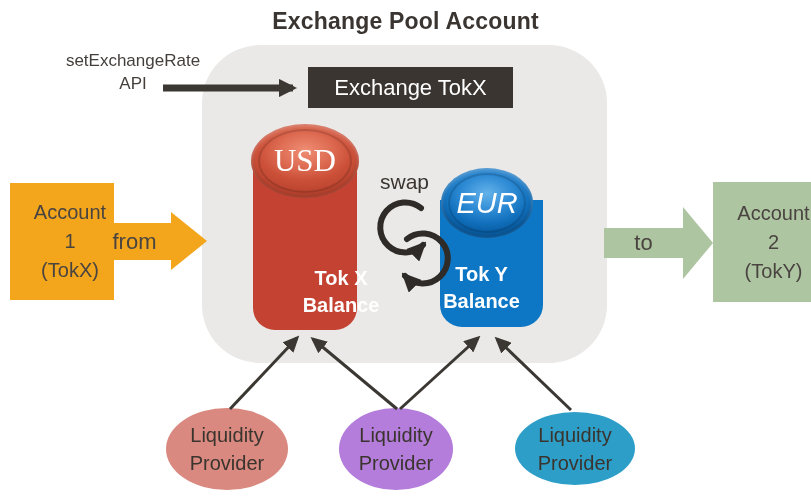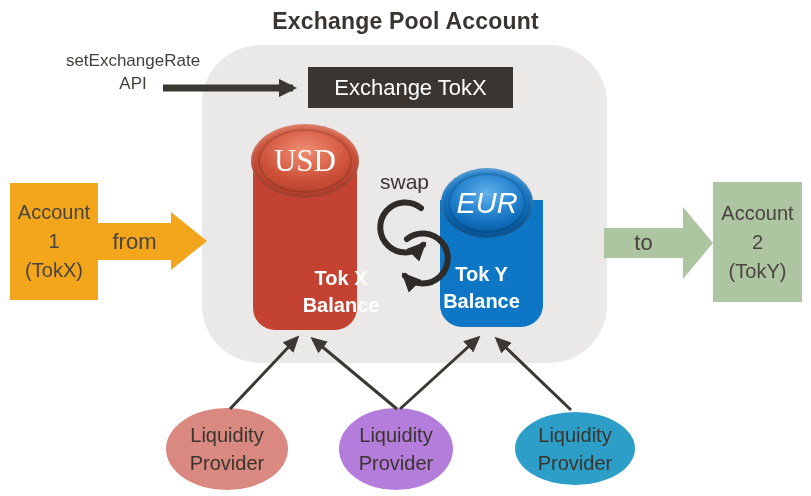--- a/index.html
+++ b/index.html
@@ -20,21 +20,21 @@
     font-size:17px;line-height:1.35;color:#453F3B;
   }
   .rate-box{
     position:absolute;left:308px;top:67px;width:205px;height:41px;
     background:#3A3531;color:#FFFFFF;font-size:22px;
     display:flex;align-items:center;justify-content:center;
   }
   
   .acct{
     position:absolute;text-align:center;font-size:20px;line-height:1.45;color:#4A4440;
-    display:flex;flex-direction:column;justify-content:center;
+    display:flex;flex-direction:column;justify-content:center;padding-left:16px;
   }
   .acct-left{left:10px;top:183px;width:88px;height:117px;background:#F3A61B;}
   .acct-right{left:713px;top:182px;width:89px;height:120px;background:#AEC5A2;}
   
   .shaft{position:absolute;display:flex;align-items:center;justify-content:center;
     font-size:22px;color:#4A4440;}
   .shaft-from{left:98px;top:223px;width:73px;height:37px;background:#F3A61B;}
   .head-from{position:absolute;left:171px;top:212px;width:0;height:0;
     border-top:29px solid transparent;border-bottom:29px solid transparent;
     border-left:36px solid #F3A61B;}

